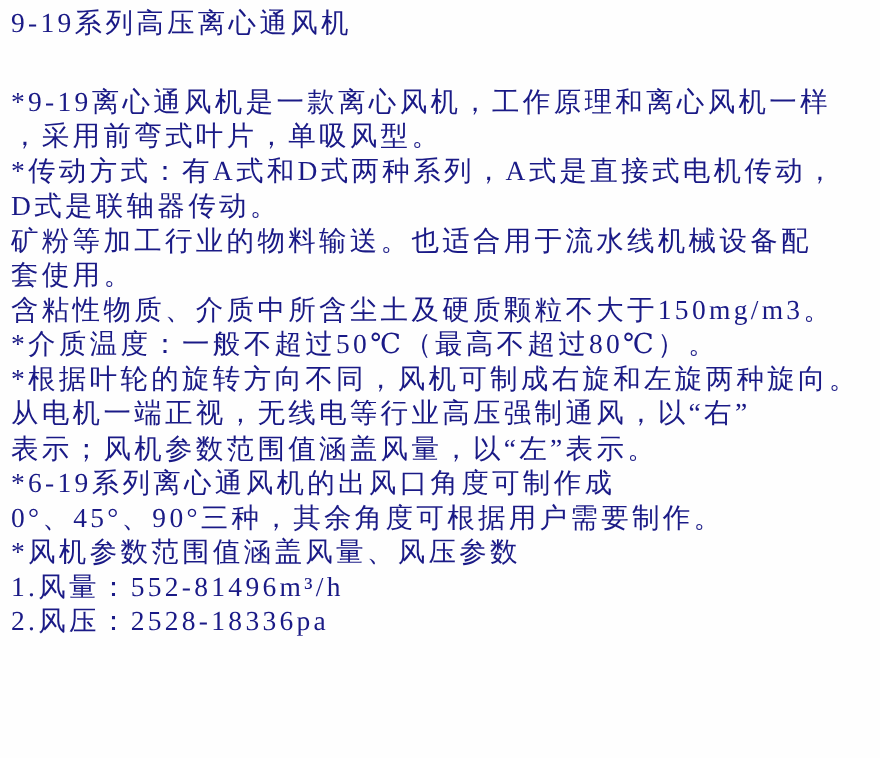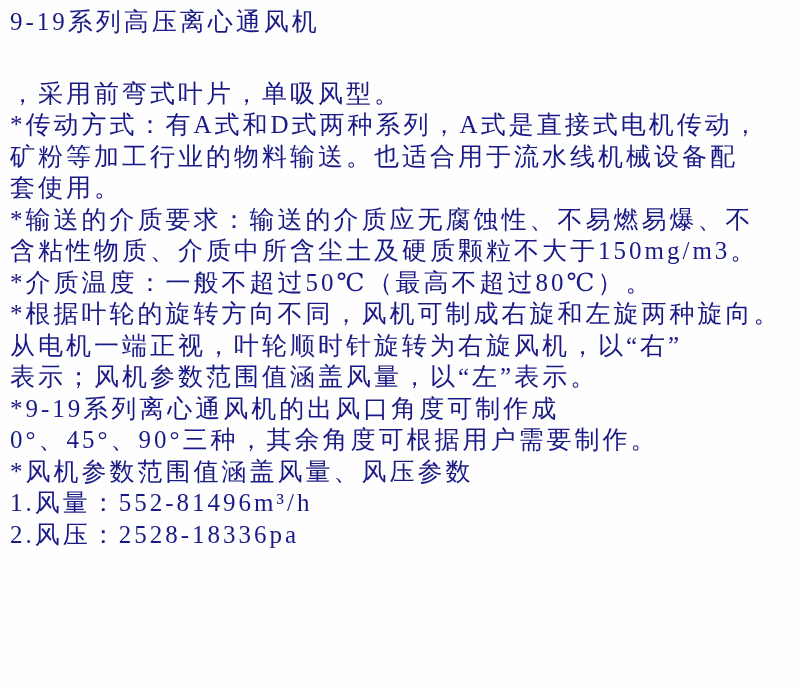--- a/index.html
+++ b/index.html
@@ -28,28 +28,29 @@
   .line {
     white-space: nowrap;
   }
 </style>
 </head>
 <body>
 
 <div class="page" style="background: rgb(254, 254, 254); color: rgb(26, 26, 134);">
   <div class="doc-title">9-19系列高压离心通风机</div>
   <div class="blank-line"></div>
+  <div class="line">*9-19离心通风机是一款离心风机，工作原理和离心风机一样</div>
   <div class="line">，采用前弯式叶片，单吸风型。</div>
   <div class="line">*传动方式：有A式和D式两种系列，A式是直接式电机传动，</div>
+  <div class="line">D式是联轴器传动。</div>
   <div class="line">矿粉等加工行业的物料输送。也适合用于流水线机械设备配</div>
   <div class="line">套使用。</div>
-  <div class="line">*输送的介质要求：输送的介质应无腐蚀性、不易燃易爆、不</div>
   <div class="line">含粘性物质、介质中所含尘土及硬质颗粒不大于150mg/m3。</div>
   <div class="line">*介质温度：一般不超过50℃（最高不超过80℃）。</div>
   <div class="line">*根据叶轮的旋转方向不同，风机可制成右旋和左旋两种旋向。</div>
-  <div class="line">从电机一端正视，叶轮顺时针旋转为右旋风机，以“右”</div>
+  <div class="line">从电机一端正视，无线电等行业高压强制通风，以“右”</div>
   <div class="line">表示；风机参数范围值涵盖风量，以“左”表示。</div>
-  <div class="line">*9-19系列离心通风机的出风口角度可制作成</div>
+  <div class="line">*6-19系列离心通风机的出风口角度可制作成</div>
   <div class="line">0°、45°、90°三种，其余角度可根据用户需要制作。</div>
   <div class="line">*风机参数范围值涵盖风量、风压参数</div>
   <div class="line">1.风量：552-81496m³/h</div>
   <div class="line">2.风压：2528-18336pa</div>
 </div>
 
 </body></html>

